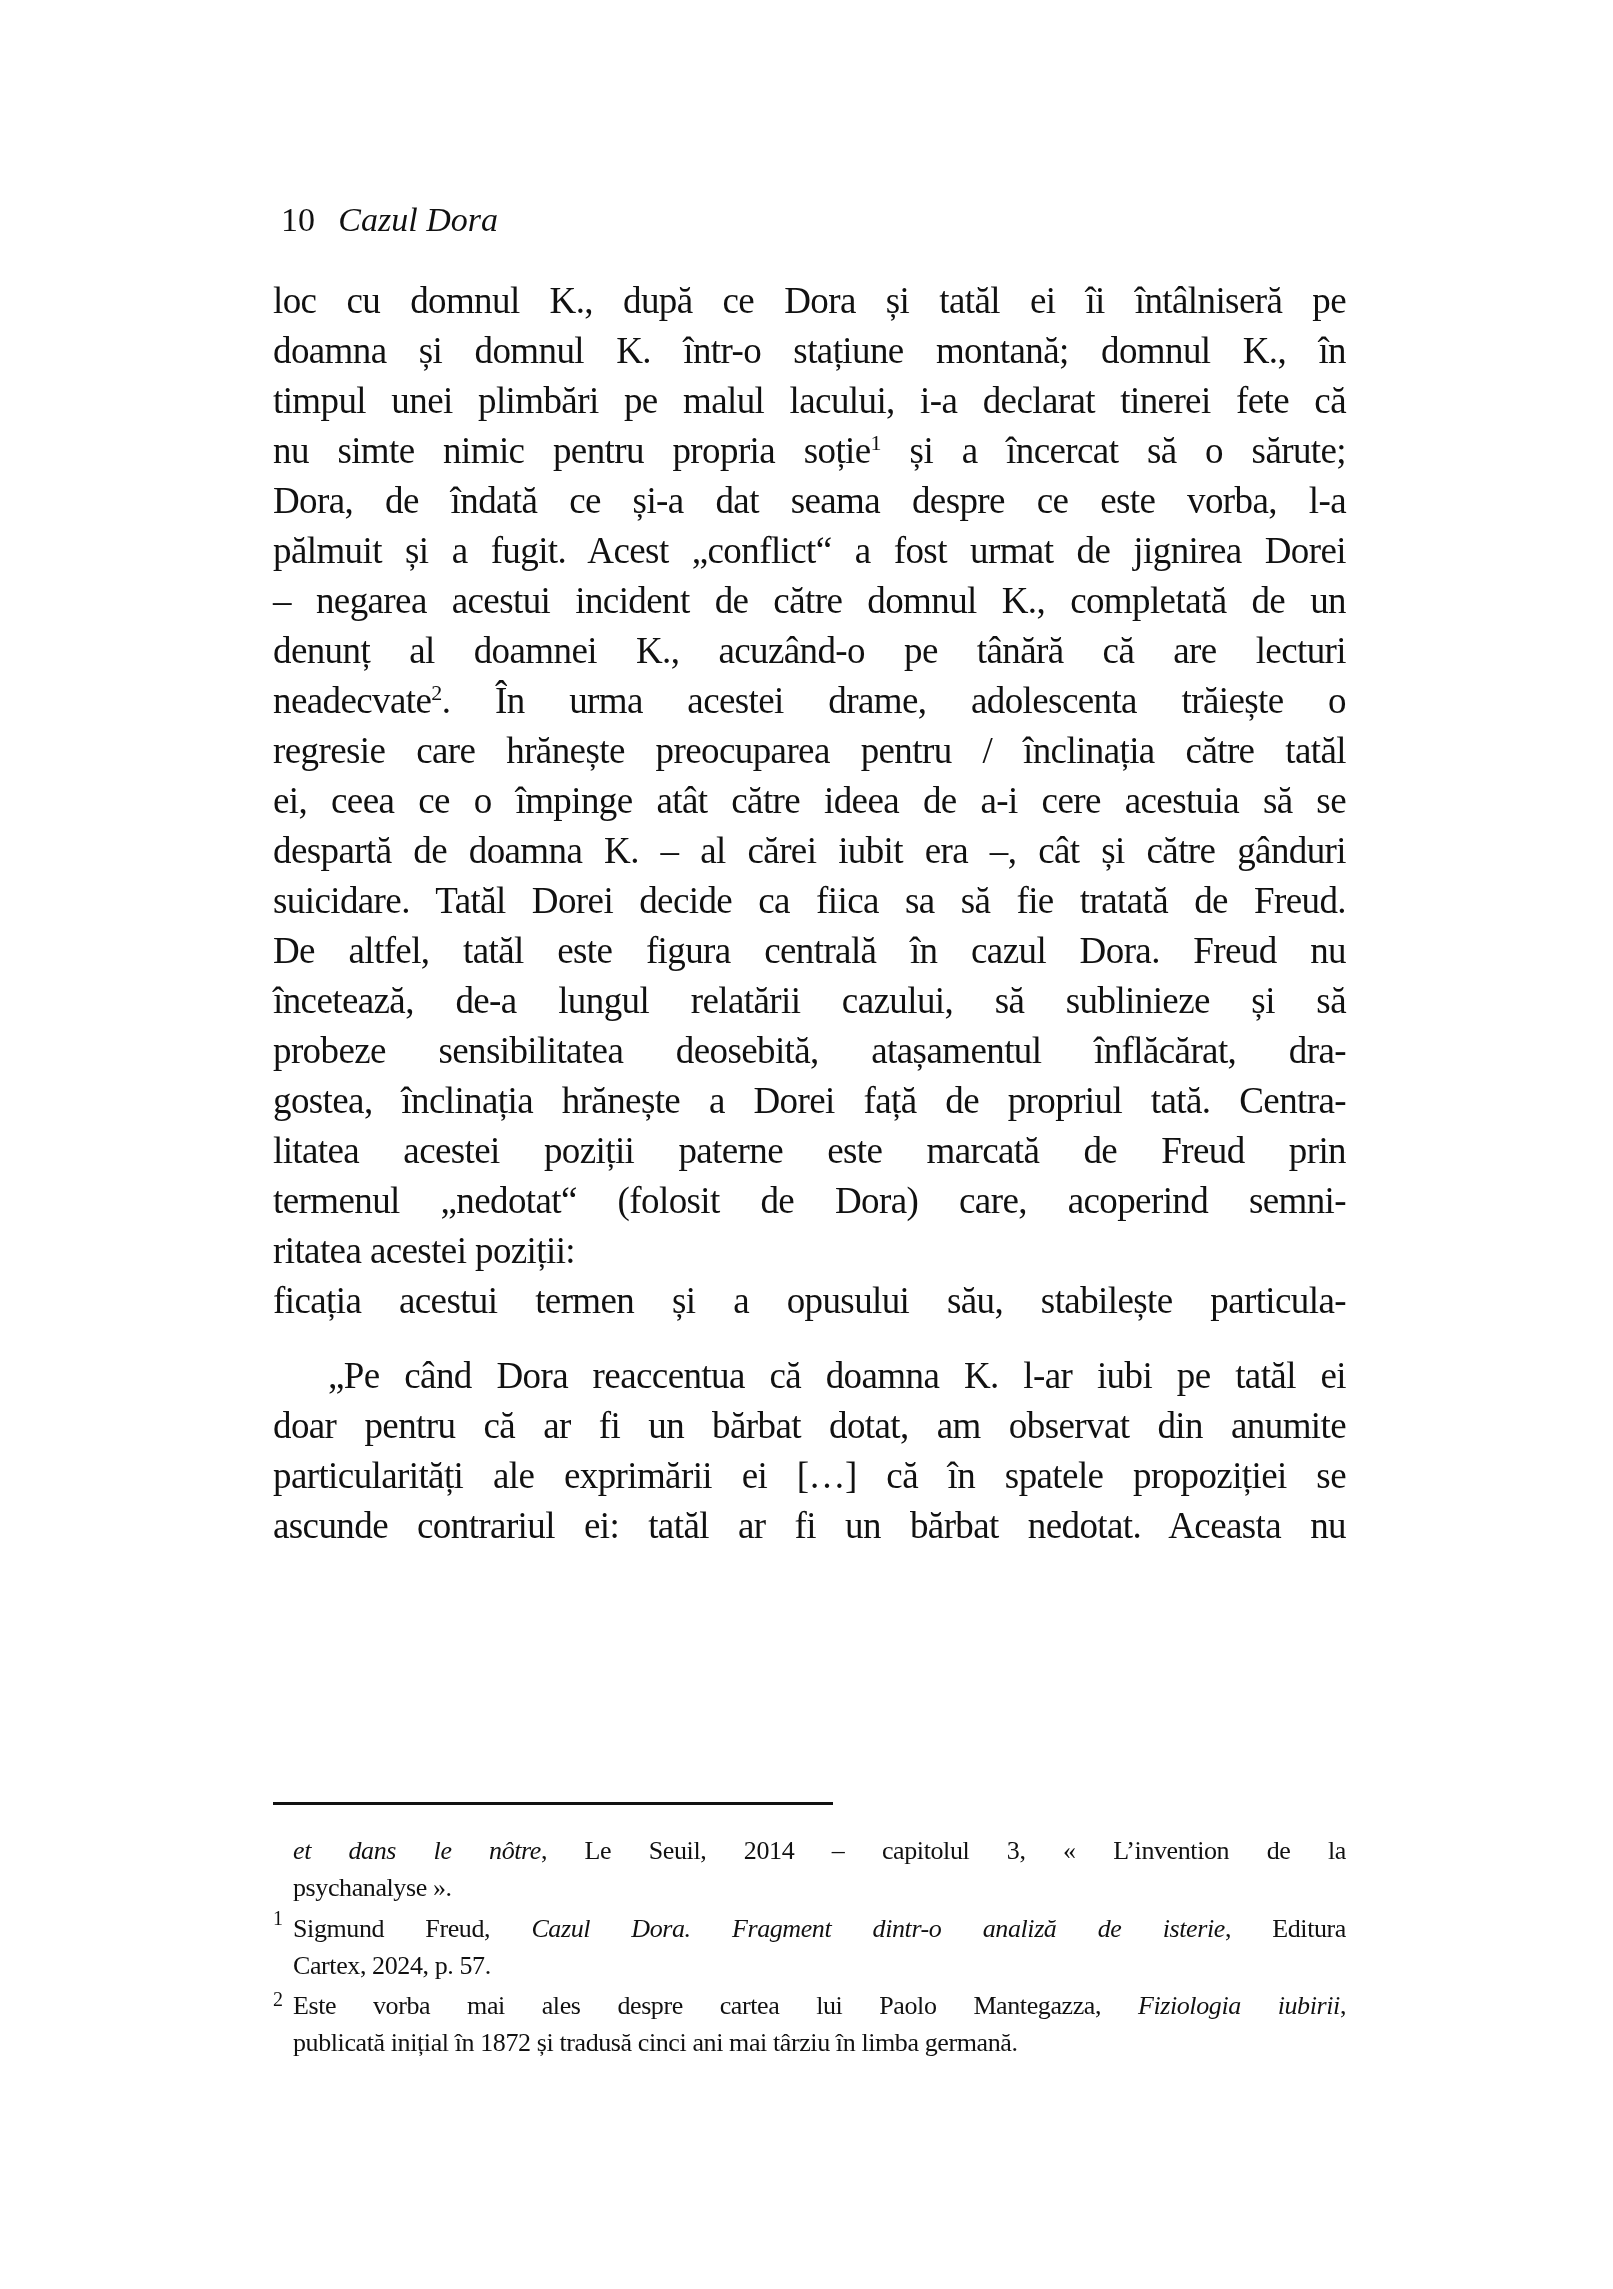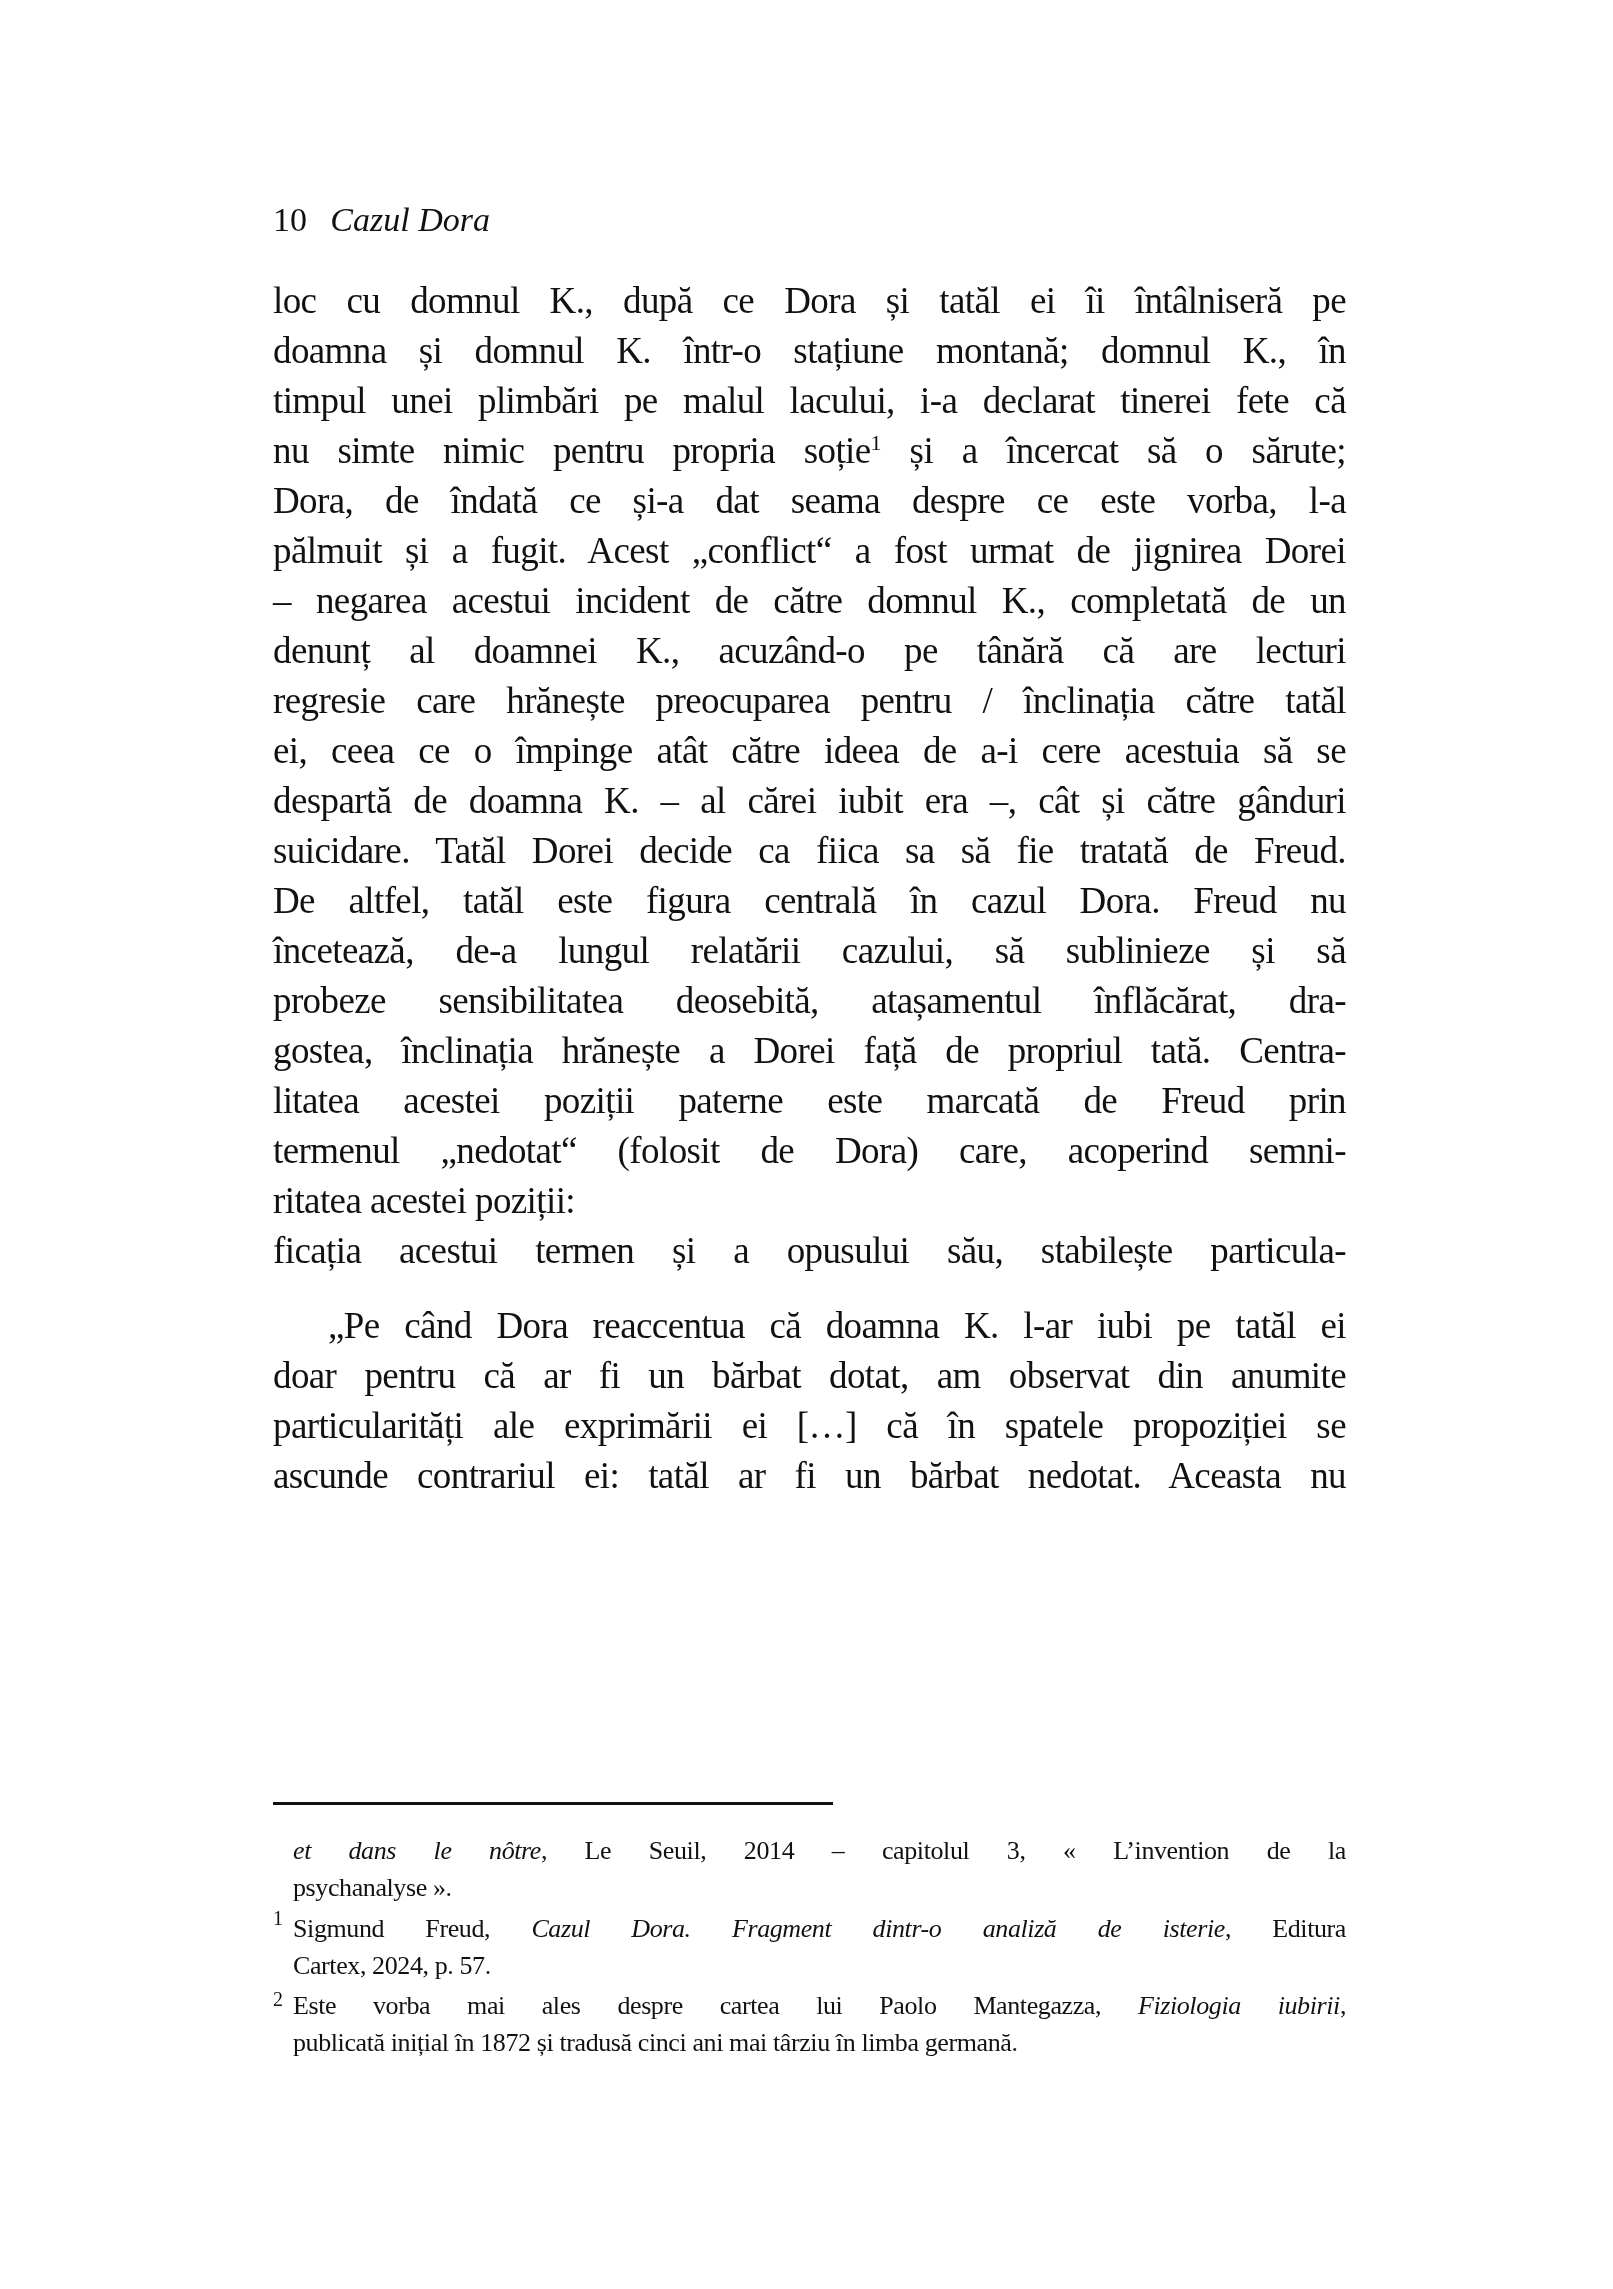--- a/index.html
+++ b/index.html
@@ -10,21 +10,21 @@
     body {
       width: 1613px;
       height: 2290px;
       position: relative;
       overflow: hidden;
       color: #111111;
       font-family: "Liberation Serif", "DejaVu Serif", serif;
     }
     .running-head {
       position: absolute;
-      left: 273px;
+      left: 281px;
       top: 199px;
       font-size: 34px;
       line-height: 41px;
       white-space: nowrap;
     }
     .running-head .page-num {
       margin-right: 14.8px;
     }
     .running-head .book-title {
       font-style: italic;
@@ -110,20 +110,21 @@
 
 <div class="body-text">
   <span class="line">loc cu domnul K., după ce Dora și tatăl ei îi întâlniseră pe</span>
   <span class="line">doamna și domnul K. într-o stațiune montană; domnul K., în</span>
   <span class="line">timpul unei plimbări pe malul lacului, i-a declarat tinerei fete că</span>
   <span class="line"><span>nu simte nimic pentru propria soție</span><sup>1</sup><span> și a încercat să o sărute;</span></span>
   <span class="line">Dora, de îndată ce și-a dat seama despre ce este vorba, l-a</span>
   <span class="line">pălmuit și a fugit. Acest „conflict“ a fost urmat de jignirea Dorei</span>
   <span class="line">– negarea acestui incident de către domnul K., completată de un</span>
   <span class="line">denunț al doamnei K., acuzând-o pe tânără că are lecturi</span>
+  <span class="line"><span>neadecvate</span><sup>2</sup><span>. În urma acestei drame, adolescenta trăiește o</span></span>
   <span class="line">regresie care hrănește preocuparea pentru / înclinația către tatăl</span>
   <span class="line">ei, ceea ce o împinge atât către ideea de a-i cere acestuia să se</span>
   <span class="line">despartă de doamna K. – al cărei iubit era –, cât și către gânduri</span>
   <span class="line">suicidare. Tatăl Dorei decide ca fiica sa să fie tratată de Freud.</span>
   <span class="line">De altfel, tatăl este figura centrală în cazul Dora. Freud nu</span>
   <span class="line">încetează, de-a lungul relatării cazului, să sublinieze și să</span>
   <span class="line">probeze sensibilitatea deosebită, atașamentul înflăcărat, dra-</span>
   <span class="line">gostea, înclinația hrănește a Dorei față de propriul tată. Centra-</span>
   <span class="line">litatea acestei poziții paterne este marcată de Freud prin</span>
   <span class="line">termenul „nedotat“ (folosit de Dora) care, acoperind semni-</span>

